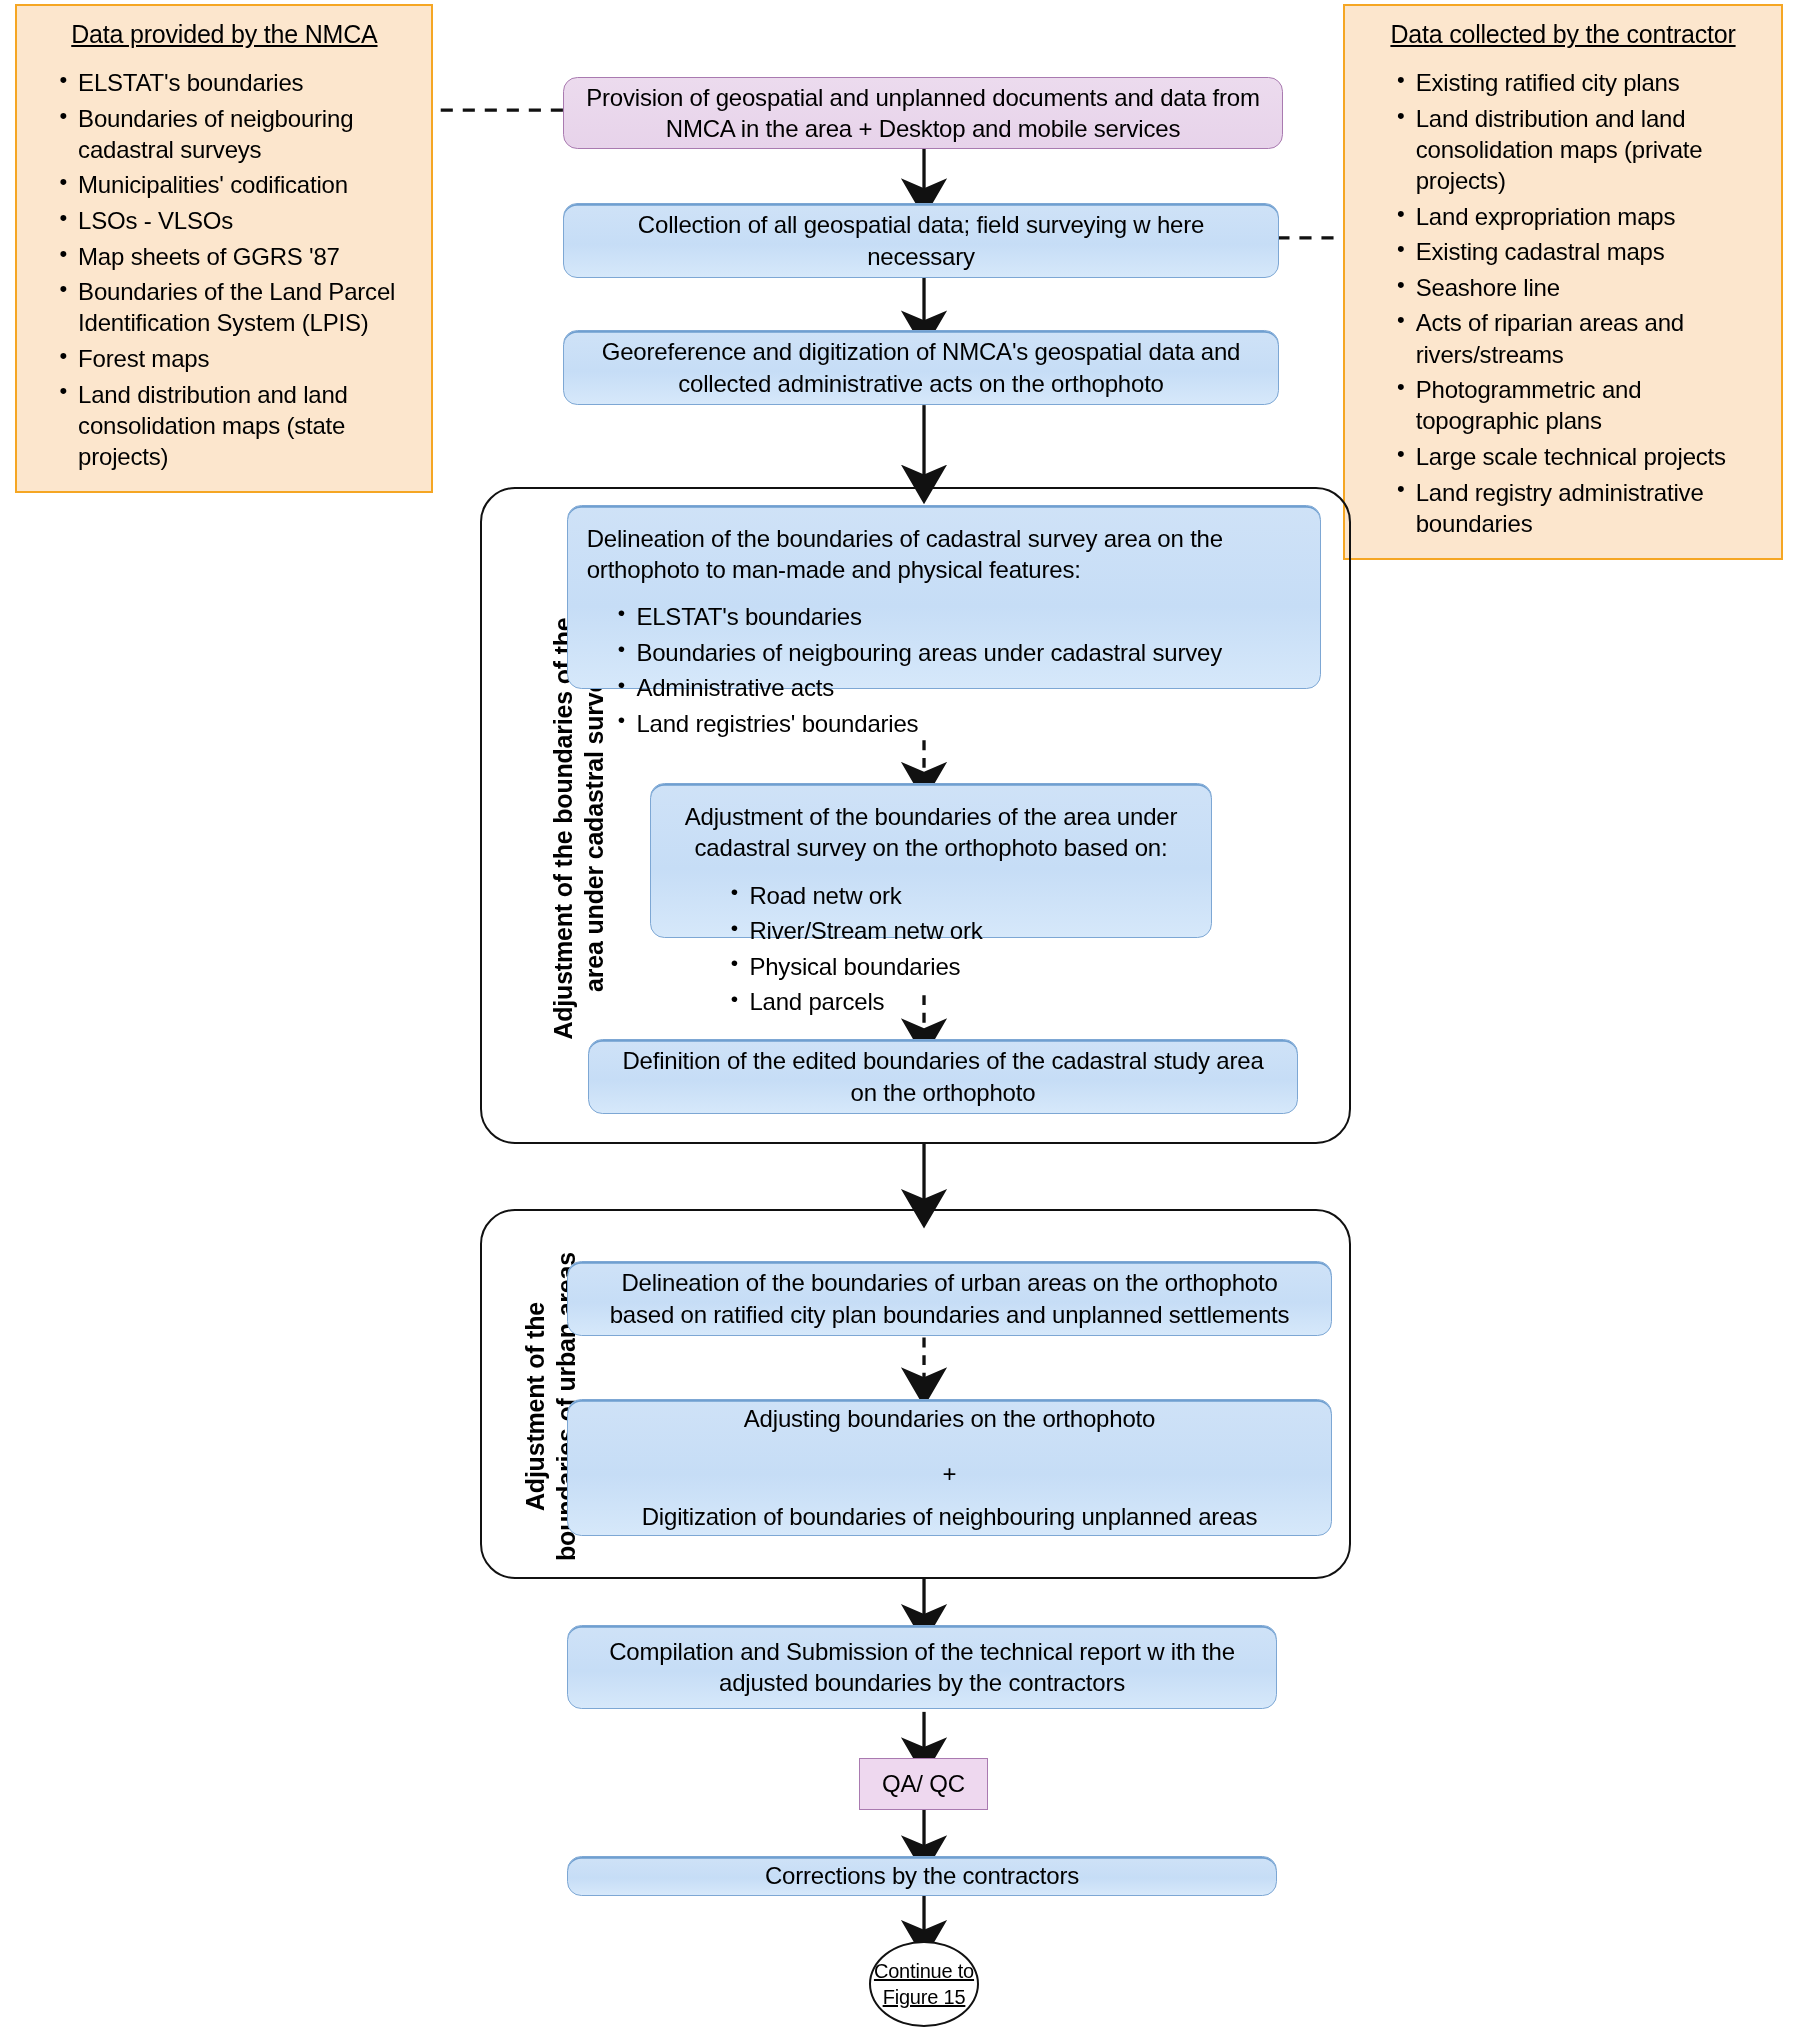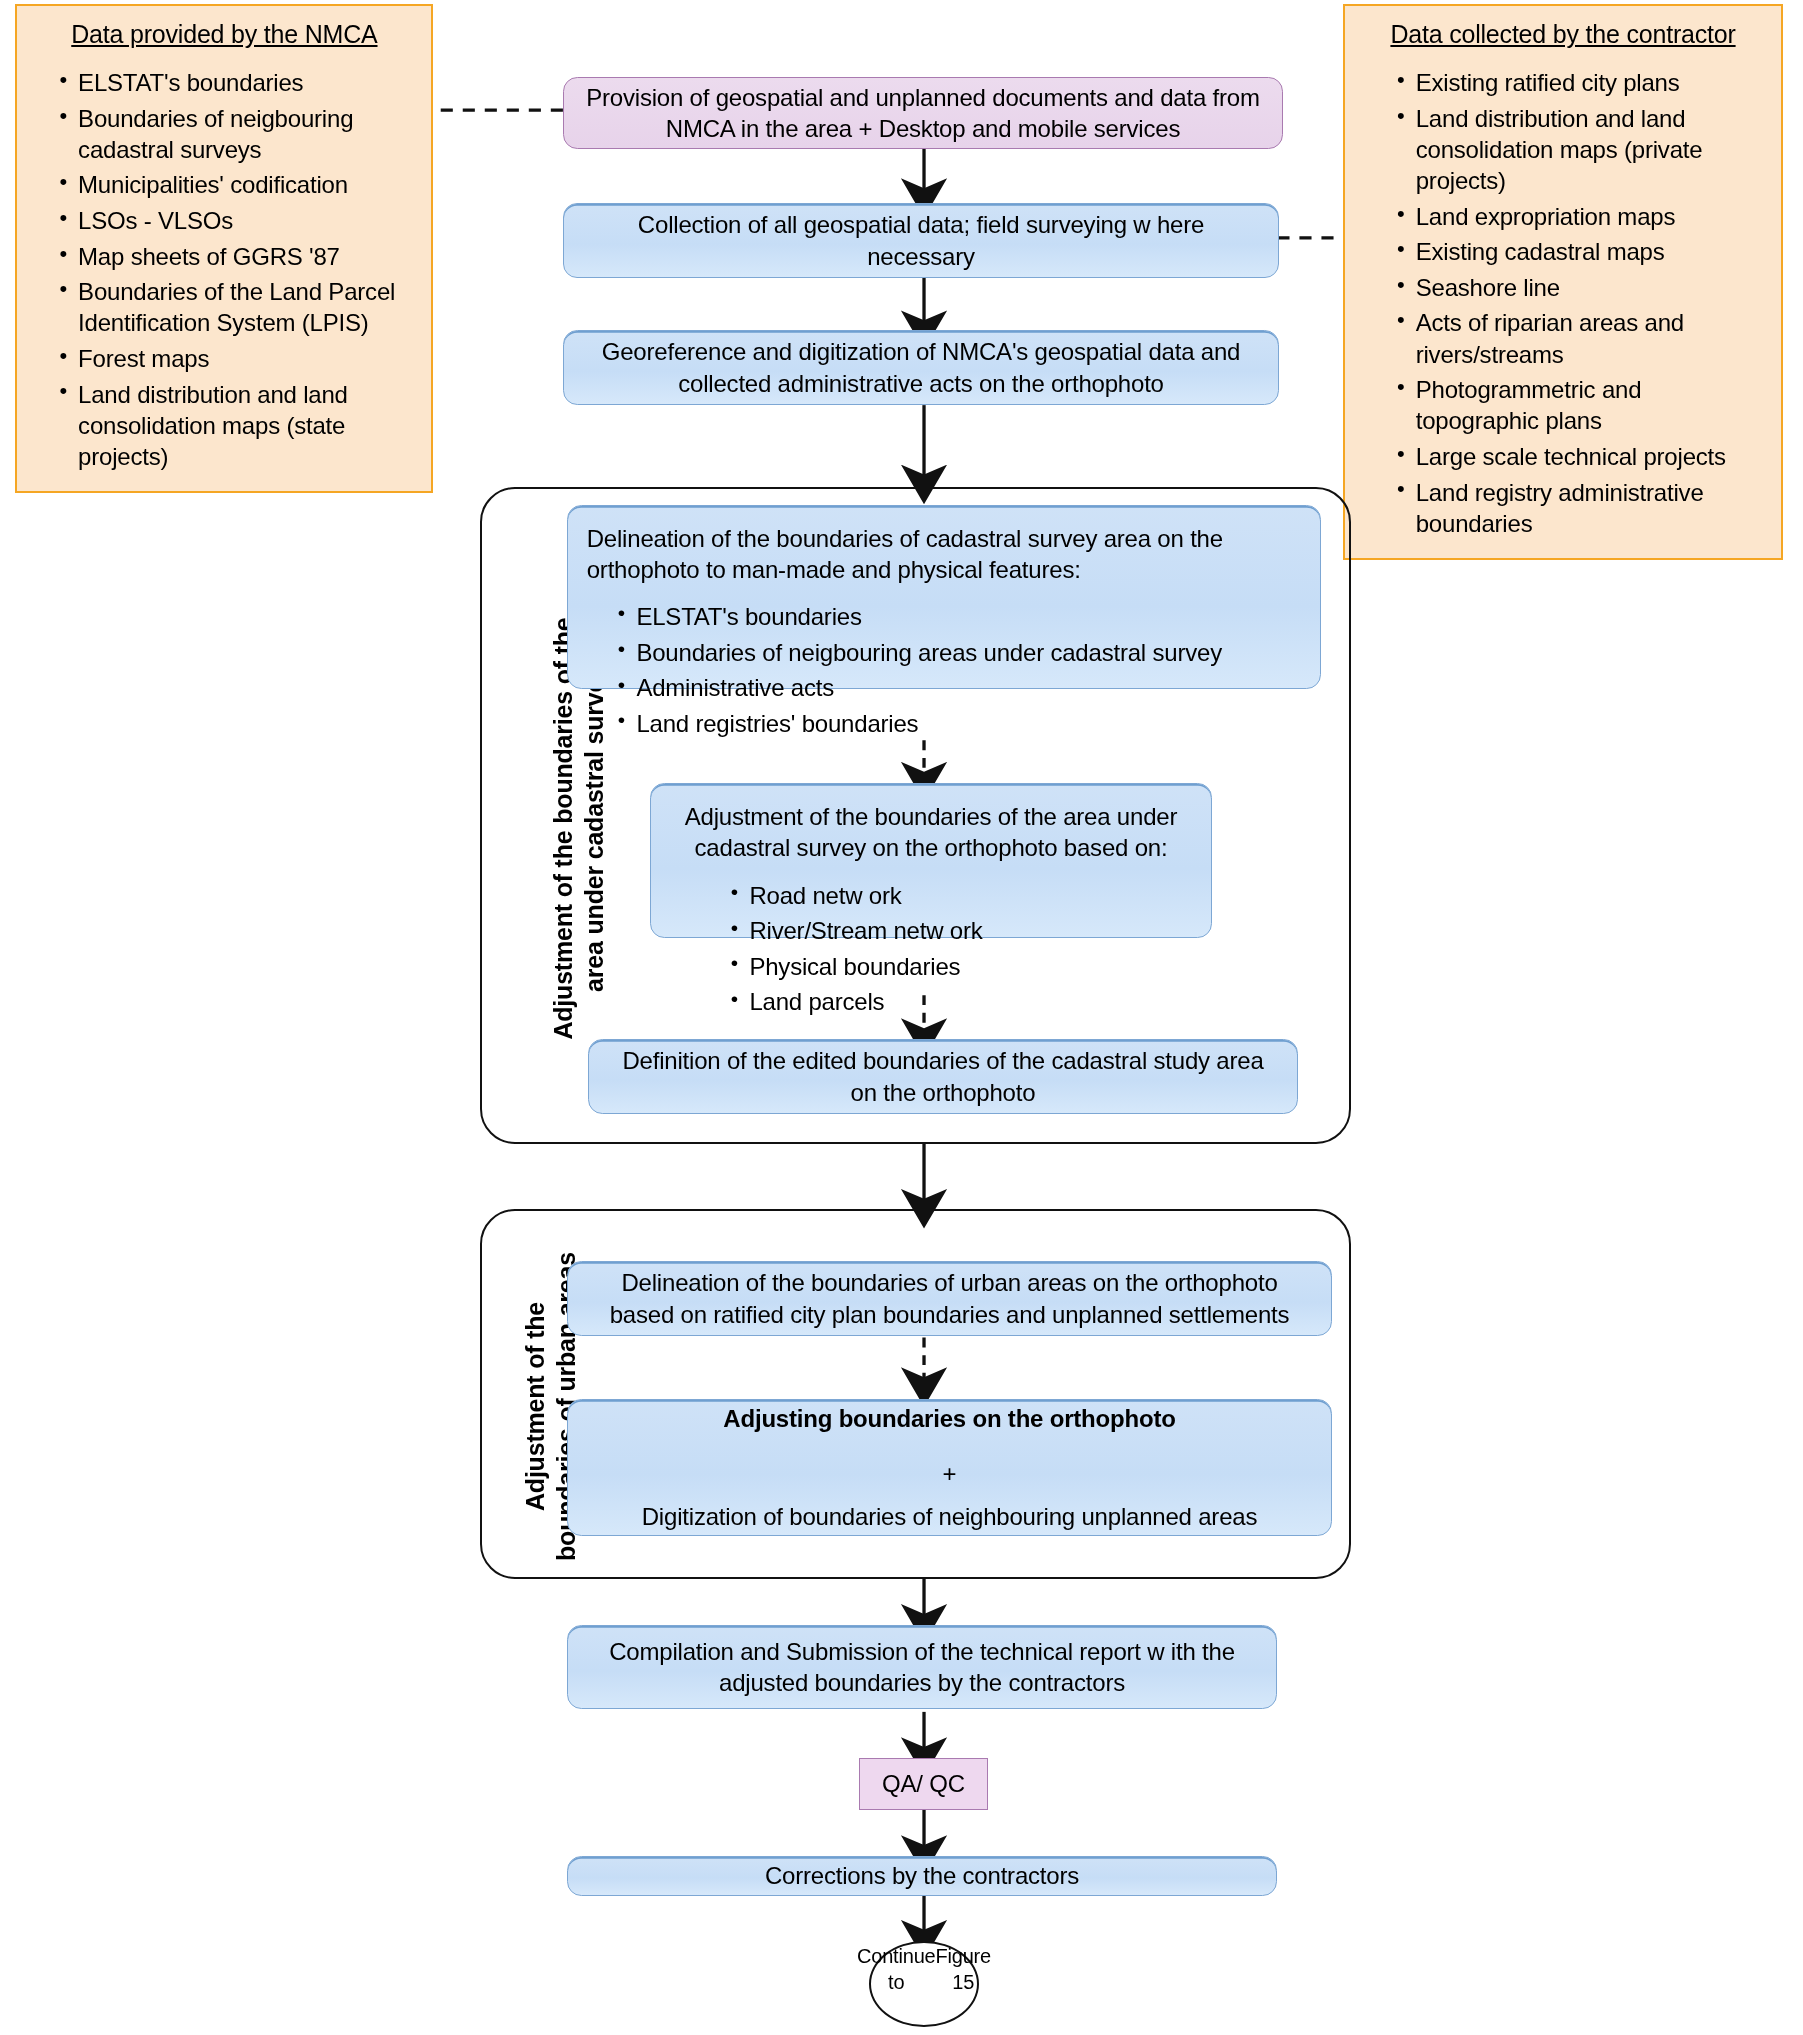--- a/index.html
+++ b/index.html
@@ -131,23 +131,25 @@
     transform: rotate(-90deg);
   }
 
   
   .ellipse {
     position: absolute;
     border: 2.2px solid #111111;
     border-radius: 50%;
     background: #ffffff;
     display: flex;
-    flex-direction: row;
+    flex-direction: column;
     justify-content: center;
+    align-items: center;
     box-sizing: border-box;
+    text-decoration: underline;
   }
   .ellipse .line {
     font-size: 20px;
     line-height: 1.32;
     text-align: center;
     letter-spacing: -0.2px;
   }
 
   
   svg.wires {
@@ -275,21 +277,21 @@
 </div>
 <div class="group-label" style="left:385px; top:1376px; width:330px;">Adjustment of the
 boundaries of urban areas</div>
 
 <div class="fbox" style="left:567px; top:1261px; width:765px; height:75px;">
   <div class="line">Delineation of the boundaries of urban areas on the orthophoto</div>
   <div class="line">based on ratified city plan boundaries and unplanned settlements</div>
 </div>
 
 <div class="fbox" style="left:567px; top:1399px; width:765px; height:137px;">
-  <div class="line" style="margin-bottom:24px;font-weight:bold;">Adjusting boundaries on the orthophoto</div>
+  <div class="line" style="margin-bottom:24px;">Adjusting boundaries on the orthophoto</div>
   <div class="line" style="margin-bottom:12px;">+</div>
   <div class="line">Digitization of boundaries of neighbouring unplanned areas</div>
 </div>
 
 <div class="fbox" style="left:567px; top:1625px; width:710px; height:84px;">
   <div class="line">Compilation and Submission of the technical report w ith the</div>
   <div class="line">adjusted boundaries by the contractors</div>
 </div>
 
 <div class="fbox purple-sharp" style="left:859px; top:1758px; width:129px; height:52px; padding:16px;">

